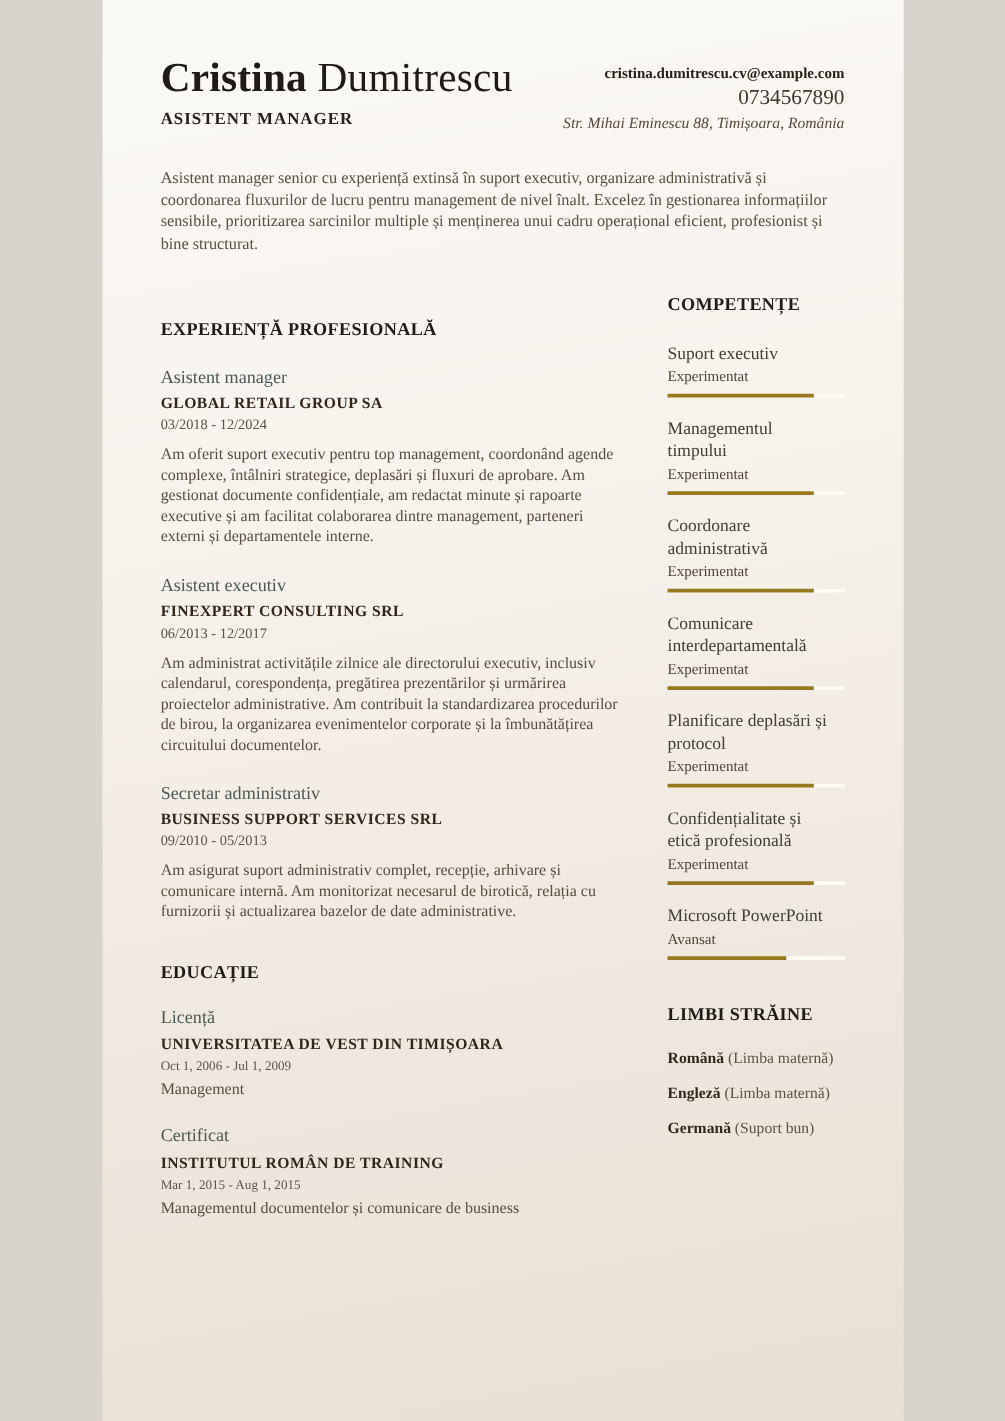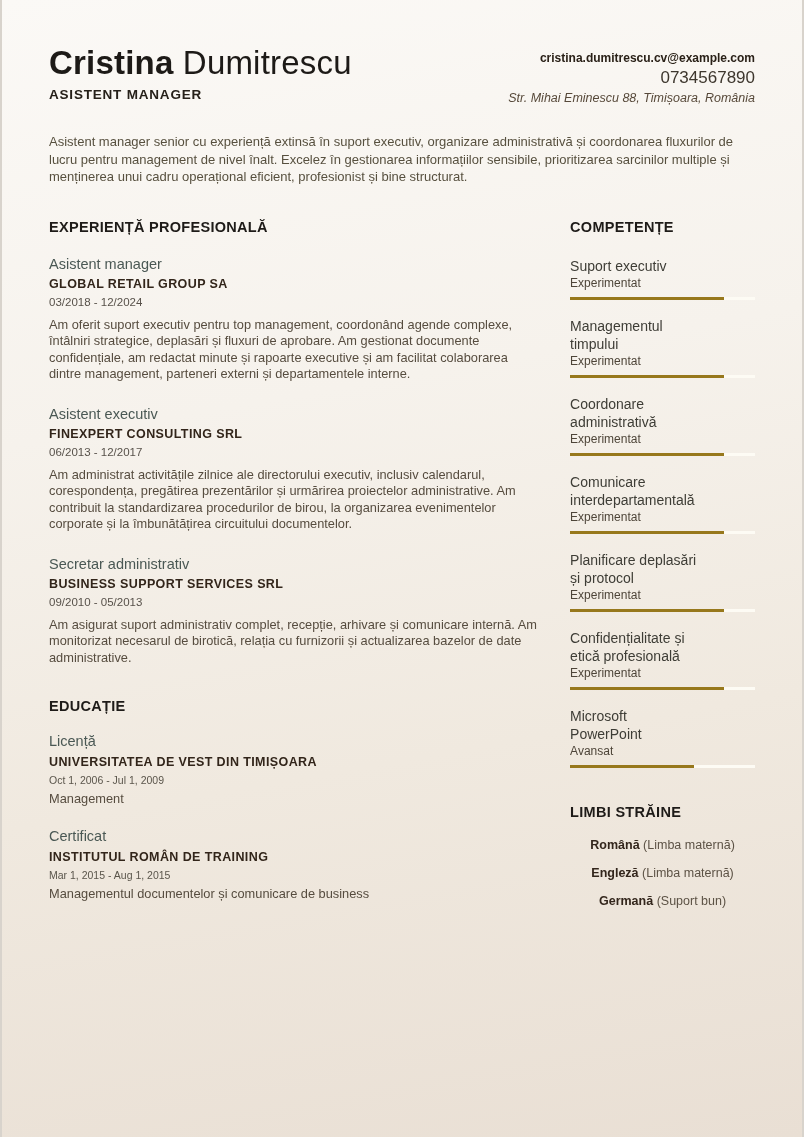--- a/index.html
+++ b/index.html
@@ -1,22 +1,22 @@
 <!DOCTYPE html>
 <html lang="ro"><head>
 <meta charset="utf-8">
 <style>
   * { margin: 0; padding: 0; box-sizing: border-box; }
   html, body { background: #d8d3cc; }
   body { display: flex; justify-content: center; }
   .page {
-    width: 800px;
+    width: 641px;
     height: 1137px;
     background: linear-gradient(170deg, #fbf9f6 0%, #f6f2ec 35%, #f0e9df 65%, #e9dfd4 100%);
-    font-family: Liberation Sans, sans-serif;
+    font-family: Liberation Serif, serif;
     overflow: hidden;
     position: relative;
   }
   .inner { padding: 44px 47px 0 47px; }
 
   
   .header { display: flex; justify-content: space-between; align-items: flex-start; }
   .name { font-size: 33px; line-height: 38px; color: #1d1a17; letter-spacing: 0.2px; }
   .name .first { font-weight: 700; }
   .name .last  { font-weight: 400; }
@@ -30,21 +30,21 @@
   .summary {
     margin-top: 25px;
     font-size: 13px;
     line-height: 17.5px;
     color: #57503f;
     max-width: 712px;
   }
 
   
   .columns { display: flex; margin-top: 33px; }
-  .col-left  { width: 494px; margin-right: 30px; }
+  .col-left  { width: 494px; margin-right: 30px; margin-top: 20px; }
   .col-right { width: 186px; }
 
   .section-heading {
     font-size: 14.5px;
     font-weight: 700;
     letter-spacing: 0.3px;
     color: #1e1b18;
   }
 
   
@@ -68,21 +68,21 @@
   .skill-row { margin-bottom: 17px; }
   .skill-top { display: flex; justify-content: space-between; align-items: flex-start; flex-direction: column; }
   .skill-name { font-size: 14px; color: #3e3d36; line-height: 18px; max-width: 132px; }
   .skill-level { font-size: 12px; color: #4e4539; line-height: 14px; white-space: nowrap; padding-top: 1px; }
   .skill-bar { margin-top: 7px; height: 3px; background: #fdfbf4; width: 100%; }
   .skill-bar-fill { height: 3px; background: #97781c; }
 
   
   .lang-section { margin-top: 36px; }
   .lang-list { margin-top: 17px; }
-  .lang-row { font-size: 12.5px; line-height: 16px; margin-bottom: 12px; color: #5c5245; text-align: center; }
+  .lang-row { font-size: 12.5px; line-height: 16px; margin-bottom: 12px; color: #5c5245; }
   .lang-name { font-weight: 700; color: #33261c; }
 </style>
 </head>
 <body>
 
 <div class="page">
   <div class="inner">
 
     <div class="header">
       <div>

